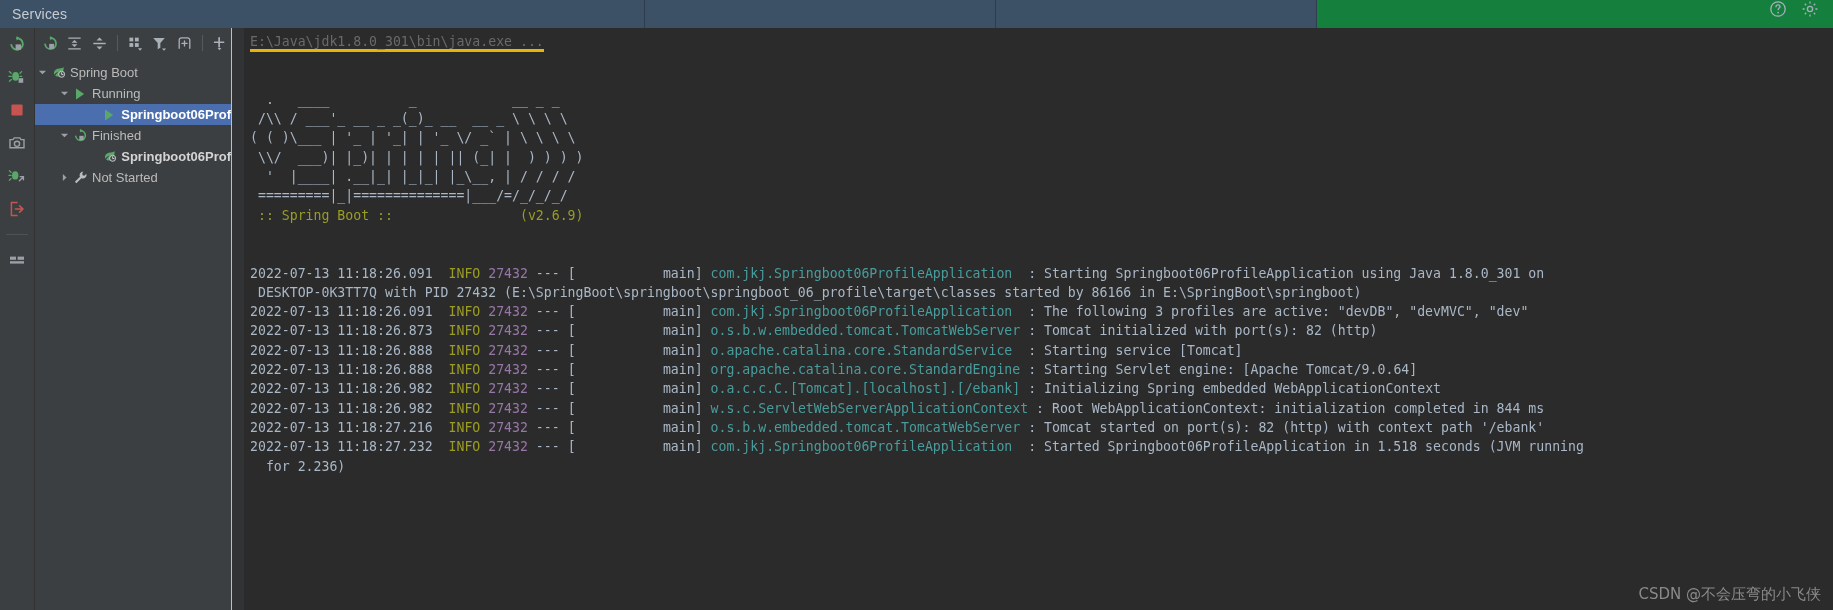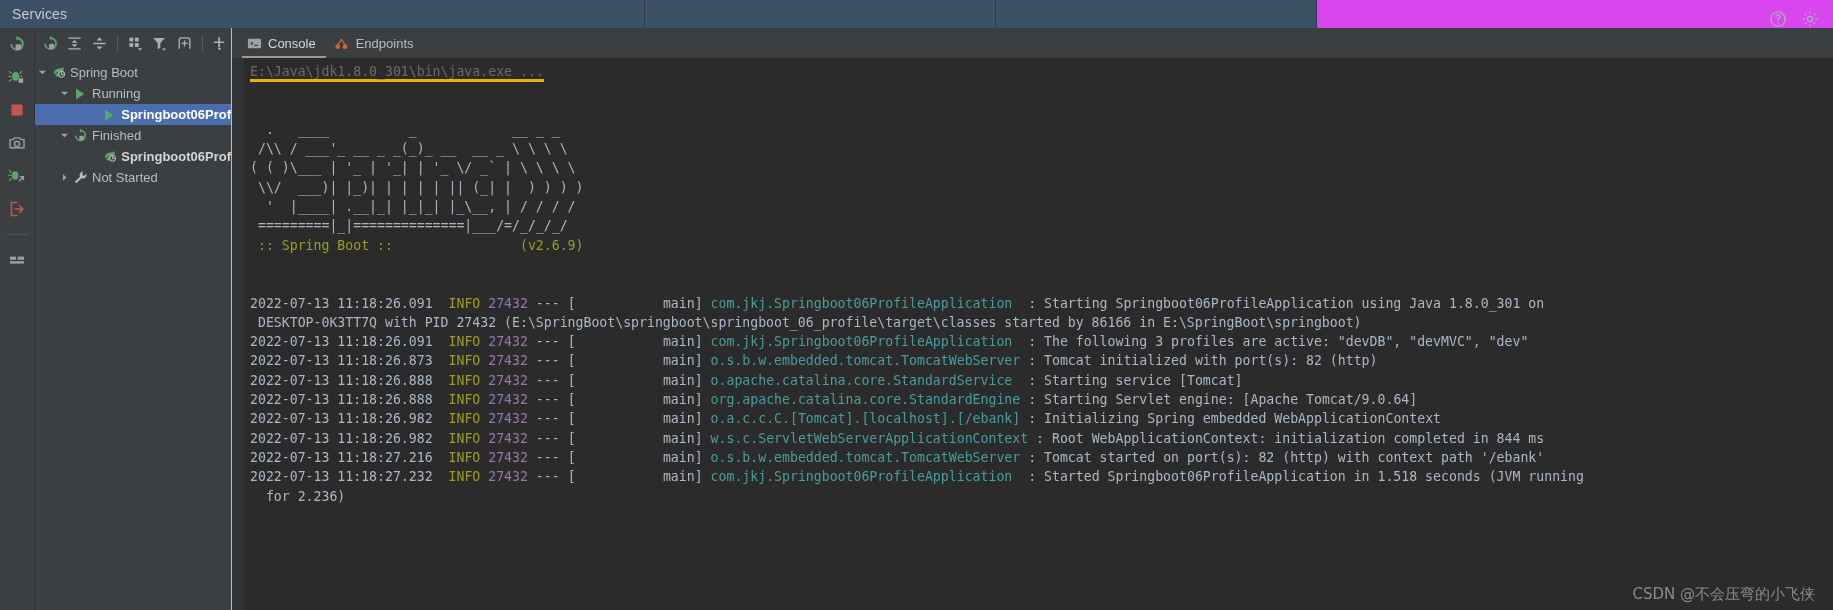--- a/index.html
+++ b/index.html
@@ -21,23 +21,23 @@
     width: 1833px;
     height: 610px;
     background: #3c3f41;
     display: flex;
     flex-direction: column;
   }
 
   
   .titlebar {
     height: 28px;
-    background: #d946ef;
-    display: flex;
-    align-items: flex-end;
+    background: #15803d;
+    display: flex;
+    align-items: flex-start;
     flex: 0 0 28px;
     position: relative;
   }
   .titlebar-seg {
     height: 28px;
     background: #3c5066;
     border-right: 1px solid #2f3e4f;
   }
   .titlebar-title {
     padding-left: 12px;
@@ -228,21 +228,21 @@
   .ts { color: #a9b7c6; }
   .lvl { color: #9a9c23; }
   .pid { color: #9876aa; margin-top: 38px; }
   .dash { color: #a9b7c6; }
   .thread { color: #a9b7c6; }
   .logger { color: #499c9c; }
   .msg { color: #a9b7c6; }
 
   .watermark {
     position: absolute;
-    right: 18px;
+    right: 12px;
     bottom: 6px;
     color: #8a8a8a;
     font-size: 15px;
     font-family: "DejaVu Sans", sans-serif;
     pointer-events: none;
     white-space: nowrap;
   }
 </style>
 </head>
 <body>
@@ -471,42 +471,20 @@
             </svg>
           </span>
           <span class="tree-label">Not Started</span>
         </div>
 
       </div>
     </div>
 
     <div class="console-pane">
 
-      <div class="tabs-bar">
-        <div class="tab active">
-          <span class="tab-icon">
-            <svg width="15" height="15" viewBox="0 0 16 16">
-              <rect x="1" y="3" width="14" height="10" rx="1" fill="#9aa0a6"></rect>
-              <path d="M4.4 6.1l2.4 1.9-2.4 1.9z" fill="#2b2b2b"></path>
-              <rect x="7.6" y="9.4" width="4" height="1.1" fill="#2b2b2b"></rect>
-            </svg>
-          </span>
-          <span>Console</span>
-        </div>
-        <div class="tab">
-          <span class="tab-icon">
-            <svg width="15" height="15" viewBox="0 0 16 16">
-              <circle cx="4" cy="11.4" r="2.5" fill="#cc6633"></circle>
-              <circle cx="11.8" cy="11.4" r="2.5" fill="#cc6633"></circle>
-              <path d="M4 10.4c0-4 3.9-4 3.9-7.4M11.8 10.4c0-4-3.9-4-3.9-7.4" stroke="#cc6633" stroke-width="1.3" fill="none"></path>
-            </svg>
-          </span>
-          <span>Endpoints</span>
-        </div>
-      </div>
 
       <div class="console-wrap">
         <div class="gutter"></div>
         <div class="console" id="console-output"><div><span class="cmdline cmd-underline">E:\Java\jdk1.8.0_301\bin\java.exe ...</span></div><div>&nbsp;</div><div>&nbsp;</div><div><span class="banner">  .   ____          _            __ _ _</span></div><div><span class="banner"> /\\ / ___'_ __ _ _(_)_ __  __ _ \ \ \ \</span></div><div><span class="banner">( ( )\___ | '_ | '_| | '_ \/ _` | \ \ \ \</span></div><div><span class="banner"> \\/  ___)| |_)| | | | | || (_| |  ) ) ) )</span></div><div><span class="banner">  '  |____| .__|_| |_|_| |_\__, | / / / /</span></div><div><span class="banner"> =========|_|==============|___/=/_/_/_/</span></div><div><span class="sb-version"> :: Spring Boot ::                (v2.6.9)</span></div><div>&nbsp;</div><div>&nbsp;</div><div><span class="ts">2022-07-13 11:18:26.091  </span><span class="lvl">INFO</span><span class="ts"> </span><span class="pid">27432</span><span class="dash"> --- </span><span class="thread">[           main]</span><span class="ts"> </span><span class="logger">com.jkj.Springboot06ProfileApplication</span><span class="msg">  : Starting Springboot06ProfileApplication using Java 1.8.0_301 on</span></div><div><span class="msg"> DESKTOP-0K3TT7Q with PID 27432 (E:\SpringBoot\springboot\springboot_06_profile\target\classes started by 86166 in E:\SpringBoot\springboot)</span></div><div><span class="ts">2022-07-13 11:18:26.091  </span><span class="lvl">INFO</span><span class="ts"> </span><span class="pid">27432</span><span class="dash"> --- </span><span class="thread">[           main]</span><span class="ts"> </span><span class="logger">com.jkj.Springboot06ProfileApplication</span><span class="msg">  : The following 3 profiles are active: "devDB", "devMVC", "dev"</span></div><div><span class="ts">2022-07-13 11:18:26.873  </span><span class="lvl">INFO</span><span class="ts"> </span><span class="pid">27432</span><span class="dash"> --- </span><span class="thread">[           main]</span><span class="ts"> </span><span class="logger">o.s.b.w.embedded.tomcat.TomcatWebServer</span><span class="msg"> : Tomcat initialized with port(s): 82 (http)</span></div><div><span class="ts">2022-07-13 11:18:26.888  </span><span class="lvl">INFO</span><span class="ts"> </span><span class="pid">27432</span><span class="dash"> --- </span><span class="thread">[           main]</span><span class="ts"> </span><span class="logger">o.apache.catalina.core.StandardService</span><span class="msg">  : Starting service [Tomcat]</span></div><div><span class="ts">2022-07-13 11:18:26.888  </span><span class="lvl">INFO</span><span class="ts"> </span><span class="pid">27432</span><span class="dash"> --- </span><span class="thread">[           main]</span><span class="ts"> </span><span class="logger">org.apache.catalina.core.StandardEngine</span><span class="msg"> : Starting Servlet engine: [Apache Tomcat/9.0.64]</span></div><div><span class="ts">2022-07-13 11:18:26.982  </span><span class="lvl">INFO</span><span class="ts"> </span><span class="pid">27432</span><span class="dash"> --- </span><span class="thread">[           main]</span><span class="ts"> </span><span class="logger">o.a.c.c.C.[Tomcat].[localhost].[/ebank]</span><span class="msg"> : Initializing Spring embedded WebApplicationContext</span></div><div><span class="ts">2022-07-13 11:18:26.982  </span><span class="lvl">INFO</span><span class="ts"> </span><span class="pid">27432</span><span class="dash"> --- </span><span class="thread">[           main]</span><span class="ts"> </span><span class="logger">w.s.c.ServletWebServerApplicationContext</span><span class="msg"> : Root WebApplicationContext: initialization completed in 844 ms</span></div><div><span class="ts">2022-07-13 11:18:27.216  </span><span class="lvl">INFO</span><span class="ts"> </span><span class="pid">27432</span><span class="dash"> --- </span><span class="thread">[           main]</span><span class="ts"> </span><span class="logger">o.s.b.w.embedded.tomcat.TomcatWebServer</span><span class="msg"> : Tomcat started on port(s): 82 (http) with context path '/ebank'</span></div><div><span class="ts">2022-07-13 11:18:27.232  </span><span class="lvl">INFO</span><span class="ts"> </span><span class="pid">27432</span><span class="dash"> --- </span><span class="thread">[           main]</span><span class="ts"> </span><span class="logger">com.jkj.Springboot06ProfileApplication</span><span class="msg">  : Started Springboot06ProfileApplication in 1.518 seconds (JVM running</span></div><div><span class="msg">  for 2.236)</span></div></div>
         <div class="watermark">CSDN @不会压弯的小飞侠</div>
       </div>
 
     </div>
   </div>
 </div>

